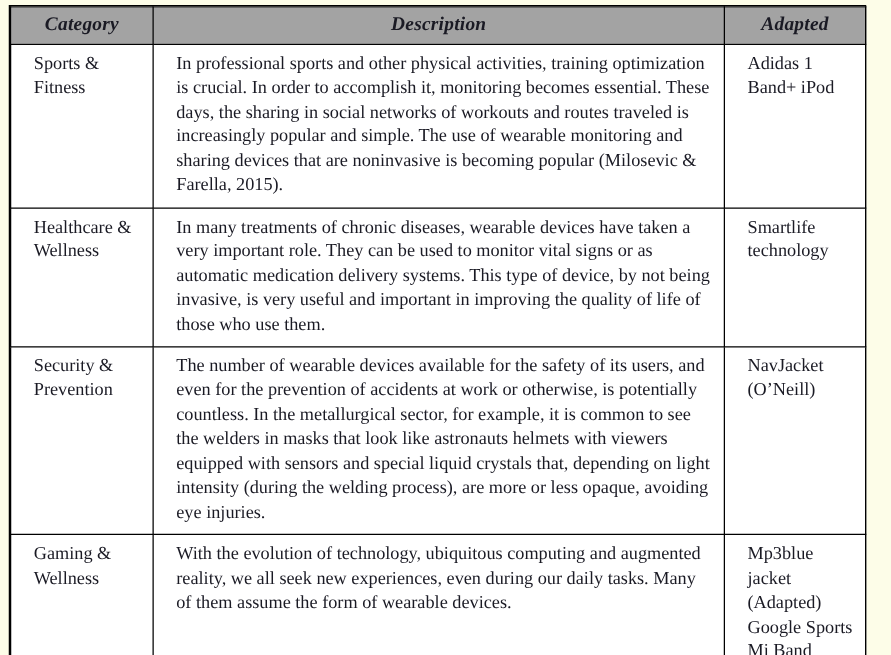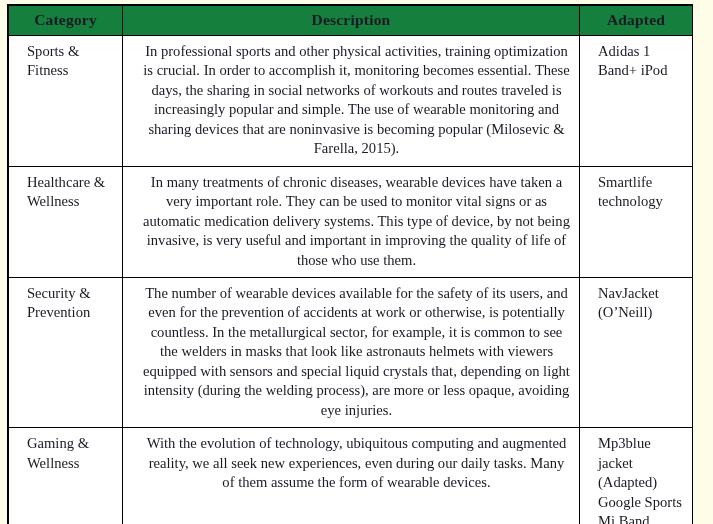--- a/index.html
+++ b/index.html
@@ -39,41 +39,42 @@
   table.data-table col.c-description { width: 457px; }
   table.data-table col.c-examples { width: 113px; }
 
   table.data-table th,
   table.data-table td {
     border: 1.1px solid #000000;
     vertical-align: top;
     box-sizing: border-box;
   }
   table.data-table thead th {
-    background: #15803d;
+    background: #a3a3a3;
     text-align: center;
     font-weight: bold;
     font-size: 15.5px;
     letter-spacing: 0.2px;
     padding: 5px 4px 6px 4px;
     height: 28px;
     line-height: 1.15;
+    font-style: italic;
   }
   table.data-table tbody td {
     font-size: 14.6px;
     line-height: 1.335;
     padding: 6px 7px 7px 18px;
   }
   td.cat-cell {
     padding-left: 8px;
   }
   td.desc-cell {
     padding-left: 9px;
     padding-right: 10px;
-    text-align: center;
+    text-align: left;
   }
   td.ex-cell {
     padding-left: 8px;
   }
   .row-1 td { height: 122px; }
   .row-2 td { height: 106px; }
   .row-3 td { height: 134px; }
   .row-4 td { height: 96px; }
 
   .cell-line {

